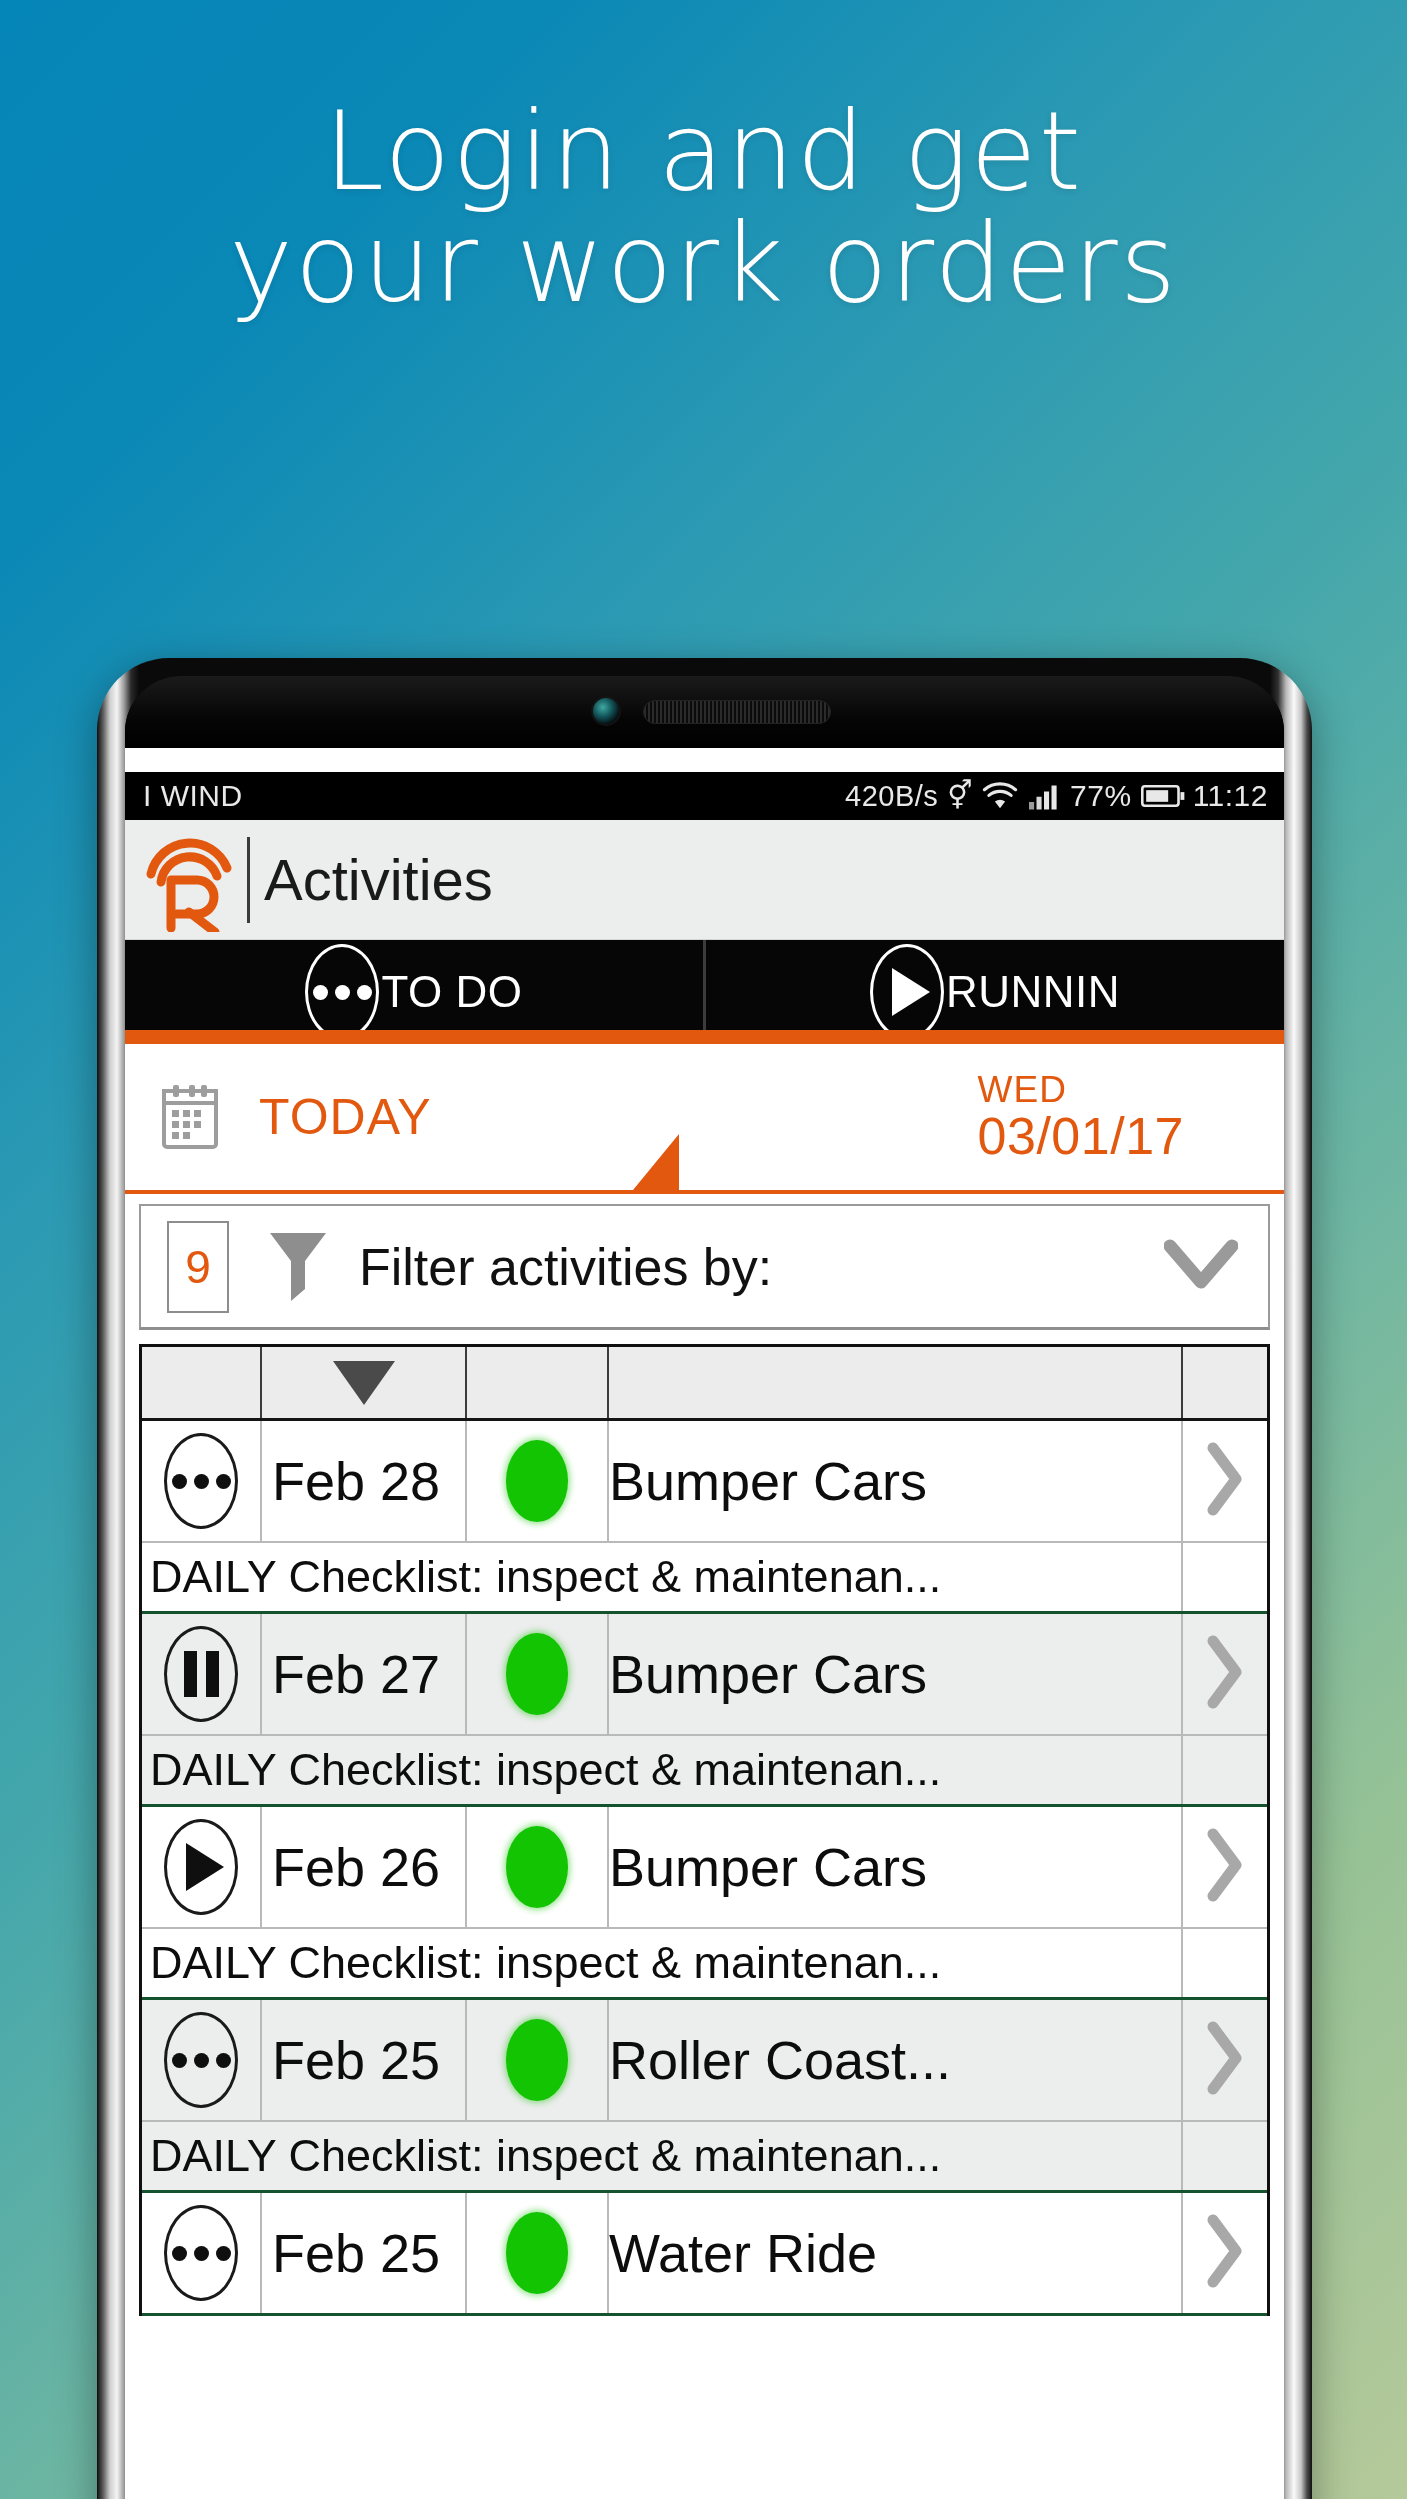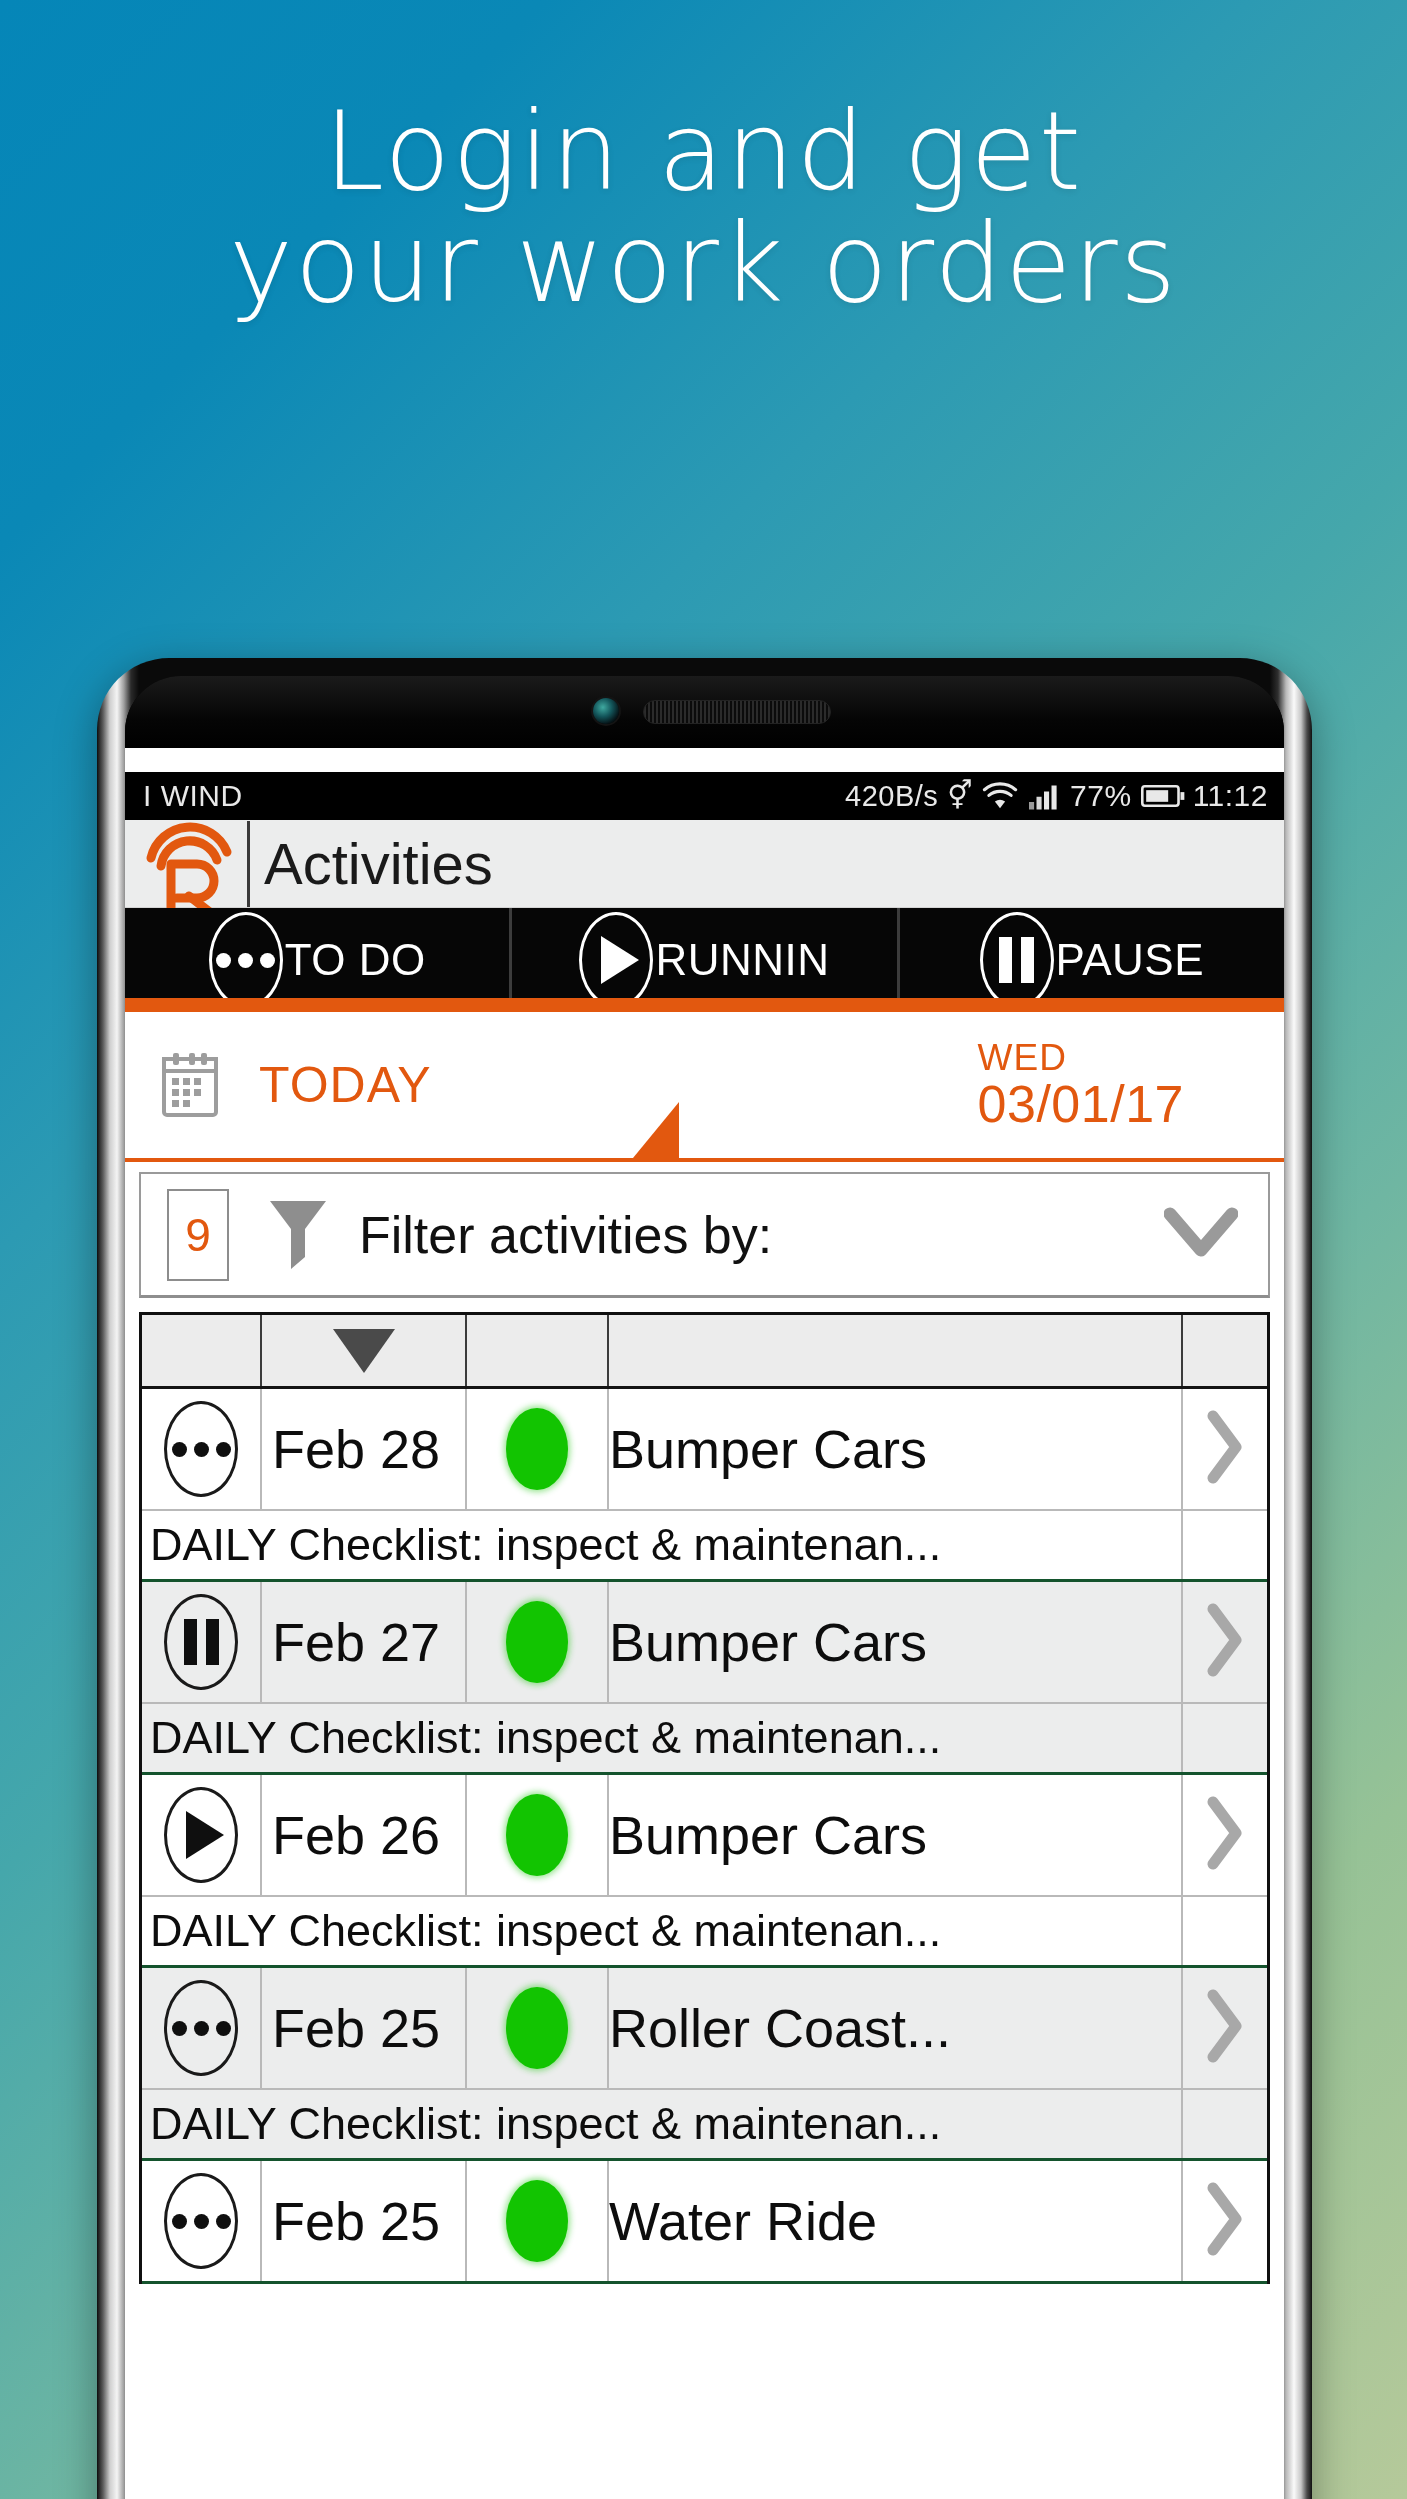--- a/index.html
+++ b/index.html
@@ -141,21 +141,21 @@
   .statusbar .carrier { flex: 0 0 auto; }
   .statusbar .spacer { flex: 1 1 auto; }
   .statusbar .sb-item { margin-left: 9px; display: flex; align-items: center; }
   .statusbar .net-rate { font-size: 29px; }
   .ic-bt { font-size: 28px; line-height: 1; }
   .ic-wifi svg, .ic-signal svg, .ic-batt svg { display: block; }
   .sb-time { margin-left: 8px; font-size: 30px; }
 
   
   .appbar {
-    height: 88px;
+    height: 120px;
     background: #eceded;
     display: flex;
     align-items: center;
     padding-left: 16px;
     border-bottom: 1px solid #d4d4d4;
   }
   .logo { width: 96px; height: 104px; flex: 0 0 auto; }
   .appbar-divider {
     width: 3px; height: 86px;
     background: #3a3a3a;
@@ -462,29 +462,20 @@
             <span>TO DO</span>
           </div>
 
           <div class="tab">
             <span class="icon-oval on-dark tab-ic">
               <span class="play-tri"></span>
             </span>
             <span>RUNNIN</span>
           </div>
 
-          <div class="tab">
-            <span class="icon-oval on-dark tab-ic">
-              <span class="pause-bars">
-                  <i></i>
-                  <i></i>
-                </span>
-            </span>
-            <span>PAUSE</span>
-          </div>
 
           <div class="tabbar-underline"></div>
         </div>
 
         <div class="datebar">
           <span class="cal-icon">
             <svg width="62" height="68" viewBox="0 0 62 68">
               <rect x="5" y="8" width="52" height="56" rx="3" fill="#ffffff" stroke="#9d9d9d" stroke-width="4"></rect>
               <rect x="5" y="8" width="52" height="12" fill="#ffffff" stroke="#9d9d9d" stroke-width="4"></rect>
               <rect x="14" y="2" width="6" height="12" rx="2" fill="#9d9d9d"></rect>

